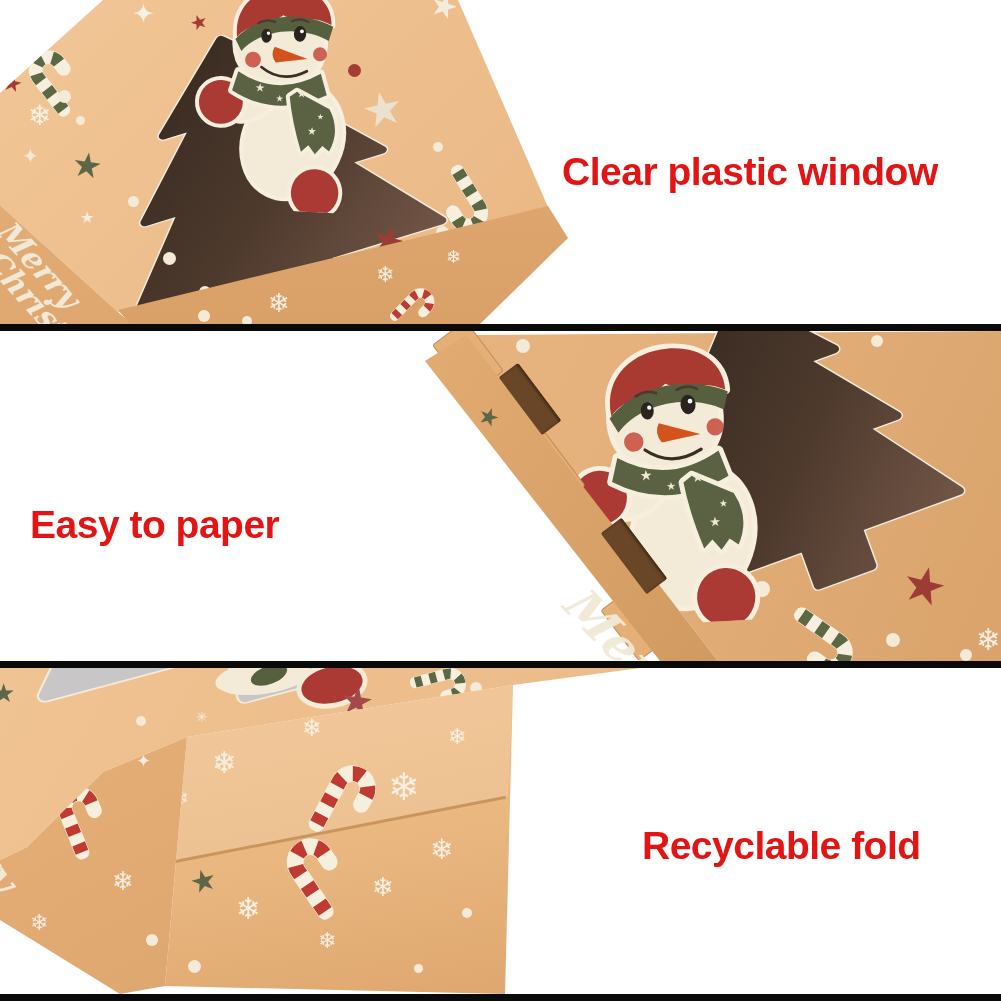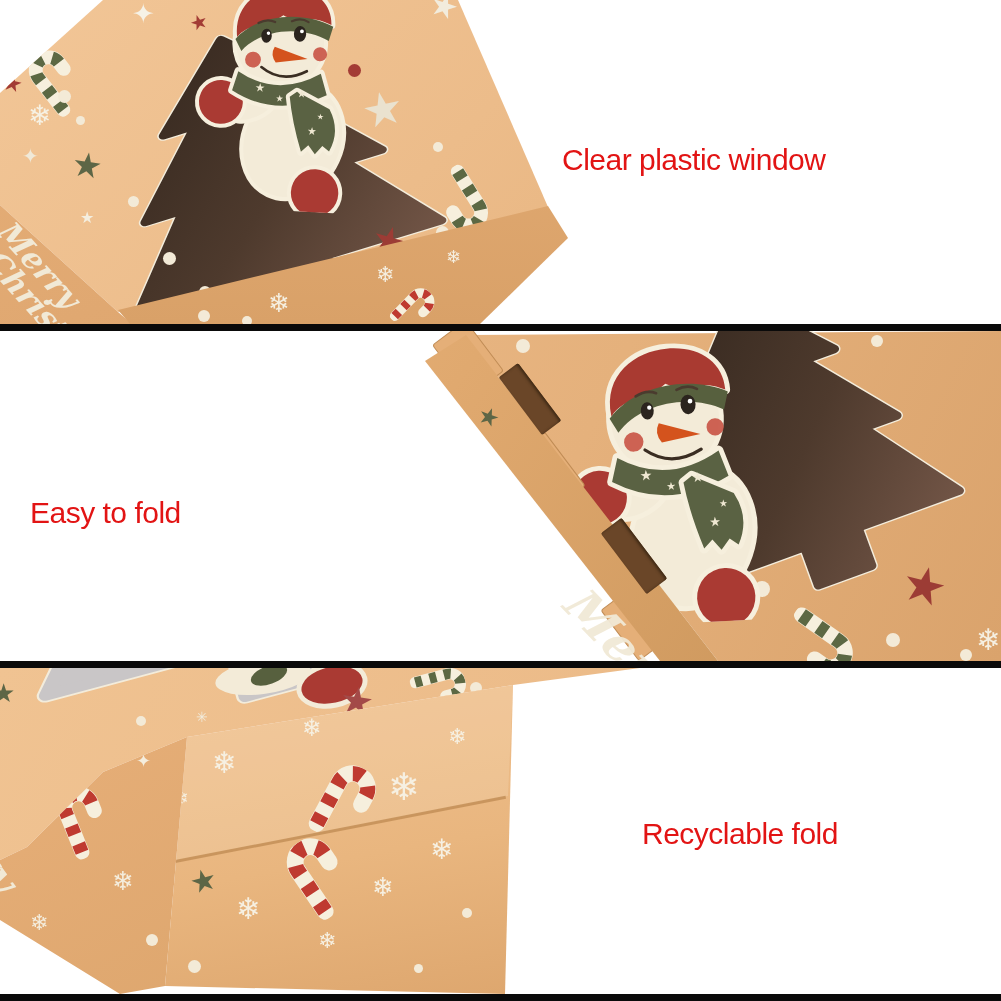--- a/index.html
+++ b/index.html
@@ -5,21 +5,21 @@
   html,body{margin:0;padding:0;background:#fff;}
   .page{position:relative;width:1001px;height:1001px;background:#ffffff;overflow:hidden;
         font-family:"Liberation Sans",sans-serif;}
   .panel{position:absolute;left:0;width:1001px;overflow:hidden;background:#fff;}
   .p1{top:0;height:324px;}
   .p2{top:331px;height:330px;}
   .p3{top:668px;height:326px;}
   .bar{position:absolute;left:0;width:1001px;height:7px;background:#0a0a0a;}
   .bar1{top:324px;} .bar2{top:661px;} .bar3{top:994px;}
 
-  .label{position:absolute;color:#e21414;font-weight:400;font-size:30px;letter-spacing:-0.5px;white-space:nowrap;text-align:right;}
+  .label{position:absolute;color:#e21414;font-weight:700;font-size:39px;letter-spacing:-0.5px;white-space:nowrap;text-align:right;}
   .l1{left:562px;top:118px;}
   .l2{left:30px;top:140px;}
   .l3{left:642px;top:124px;}
 
   .face{position:absolute;inset:0;}
   
   .p1-top{clip-path:polygon(103px 0,458px 0,548px 207px,520px 243px,118px 312px,0 205px,0 93px);
           background:linear-gradient(135deg,#f2c697 0%,#ecbc8a 45%,#e3ad76 100%);}
   .p1-side{clip-path:polygon(0 205px,118px 312px,132px 324px,0 324px);
            background:linear-gradient(160deg,#e7b07a,#d9a068);}
@@ -203,21 +203,21 @@
     <div class="tab" style="left:436px;top:6px;width:62px;height:40px;transform:rotate(53deg);"></div>
     <div class="tab" style="left:512px;top:118px;width:66px;height:46px;transform:rotate(53deg);"></div>
     <div class="tab" style="left:606px;top:268px;width:62px;height:44px;transform:rotate(53deg);"></div>
     <div class="face p2-strip"></div>
     <div class="slot" style="left:494px;top:56px;width:72px;height:24px;transform:rotate(53deg);"></div>
     <div class="slot" style="left:596px;top:212px;width:76px;height:26px;transform:rotate(53deg);"></div>
     <span class="dec" style="left:478px;top:74px;font-size:24px;color:#5d6646;transform:rotate(20deg);z-index:9;">★</span>
     <div class="script" style="left:592px;top:252px;font-size:48px;transform:rotate(46deg) skewX(-6deg);z-index:9;opacity:.95;">
       <span>Merry</span>
     </div>
-    <h2 class="label l2">Easy to fold</h2>
+    <h2 class="label l2">Easy to paper</h2>
   </section>
   <div class="bar bar2"></div>
 
   <section class="panel p3">
     <div class="face p3-top">
       <svg class="treebox" style="left:-5px;top:-372px;width:470px;height:430px;transform:rotate(-15deg);" viewBox="0 0 100 122" preserveAspectRatio="none">
         <use href="#treepath" class="tree-rim"></use>
           <use href="#treepath" class="tree-fill-gray"></use>
       </svg>
 

